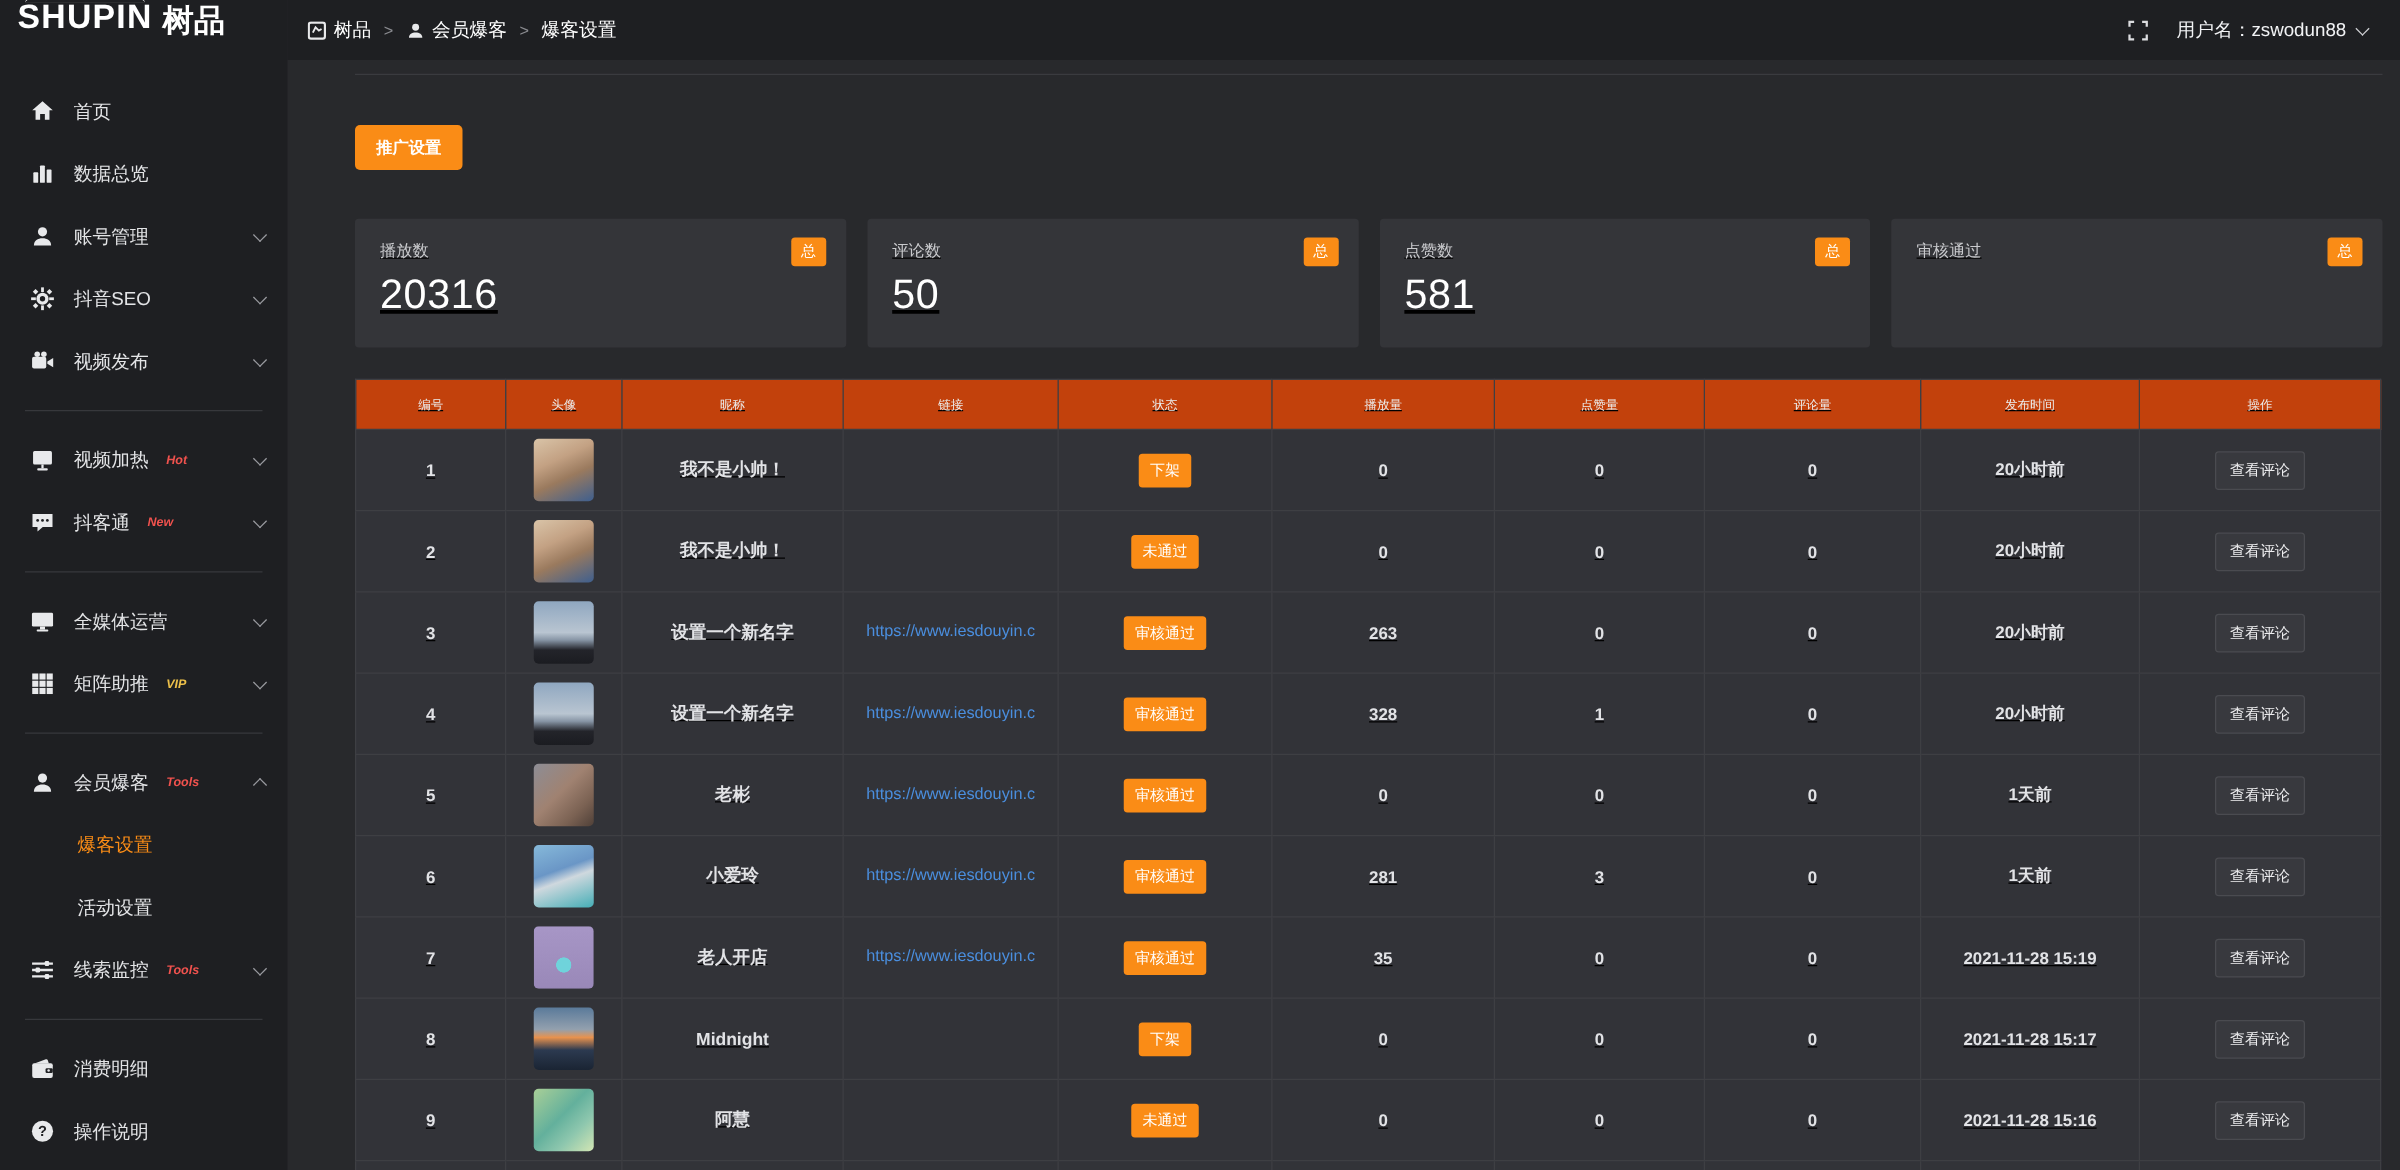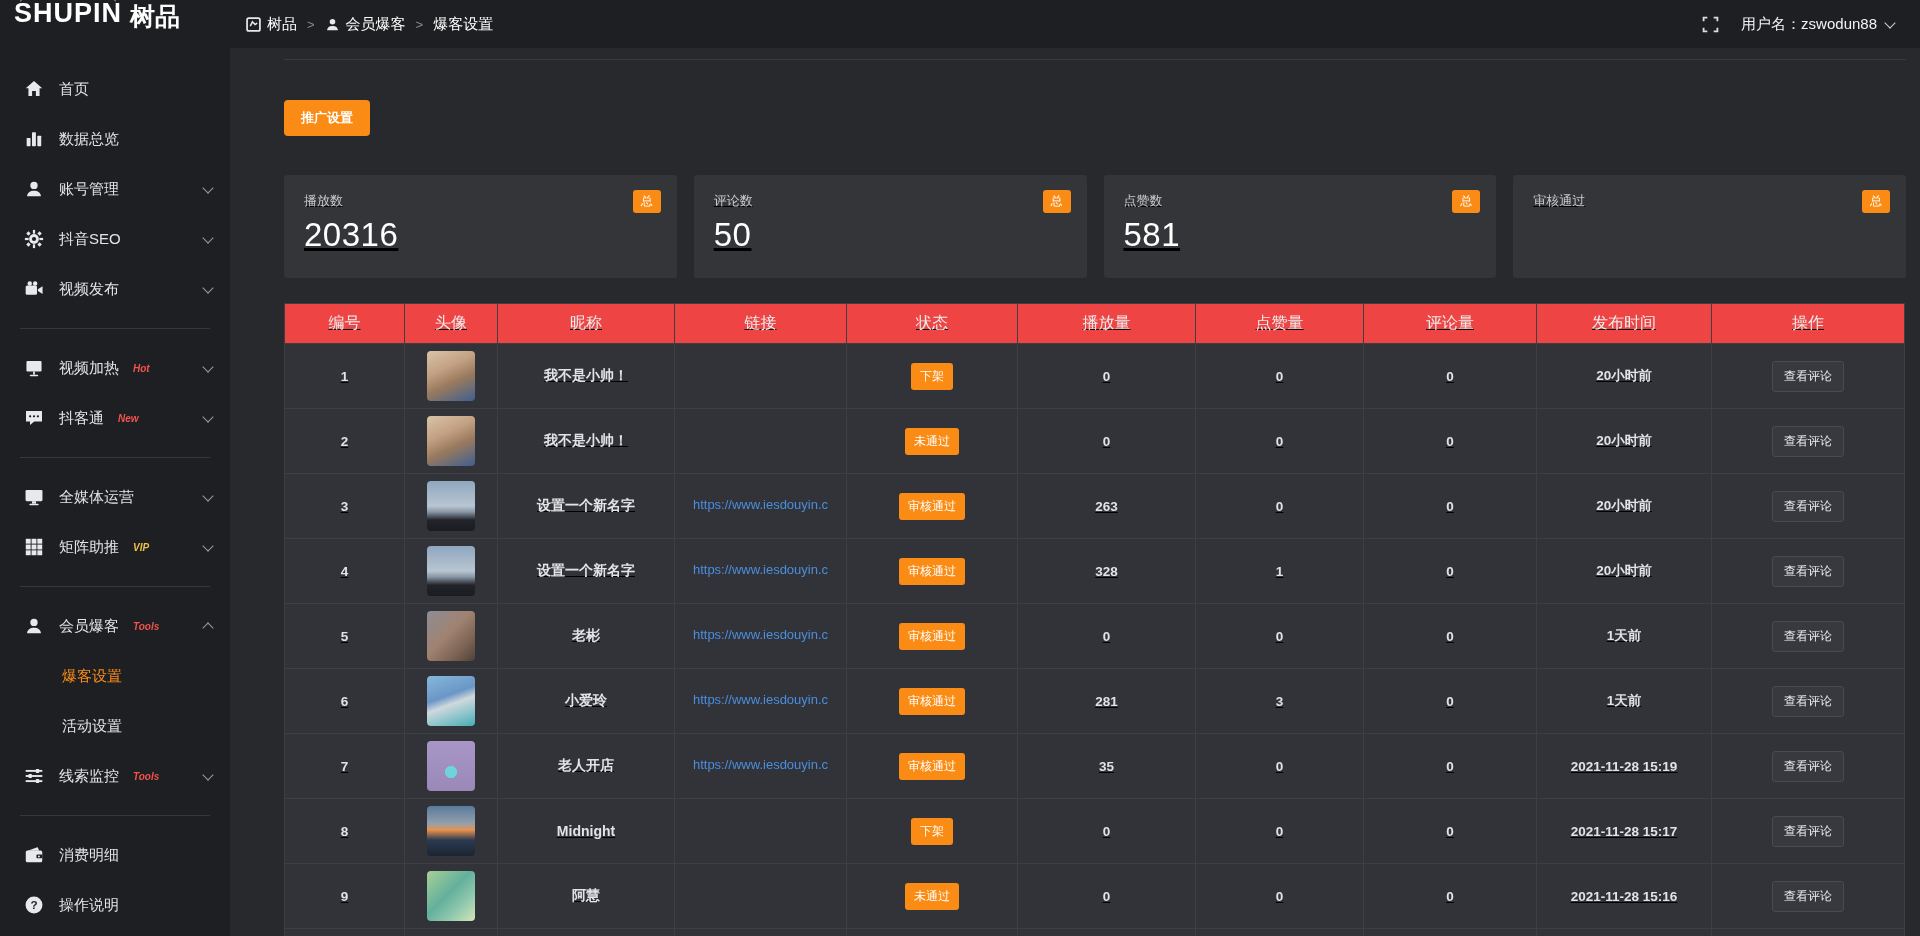--- a/index.html
+++ b/index.html
@@ -54,21 +54,21 @@
   .card { flex:1; background:#343539; border-radius:3px; height:103px; padding:17px 20px; position:relative; }
   .card-label { font-size:13px; color:#c9cacd; }
   .card-value { font-size:33px; color:#fff; margin-top:6px; letter-spacing:0.5px; }
   .card-badge { position:absolute; top:15px; right:16px; background:#fa8c16; color:#fff;
     font-size:12px; padding:3px 8px; border-radius:3px; }
 
   
   .table-wrap { margin-top:25px; }
   table { border-collapse:collapse; table-layout:fixed; width:1620px; background:#323338; }
   th, td { border:1px solid #3e3f43; text-align:center; vertical-align:middle; color:#e2e3e6; }
-  thead th { background:#ef4444; height:40px; font-size:16px; font-weight:500; color:#eceded; }
+  thead th { background:#c2410c; height:40px; font-size:10px; font-weight:500; color:#eceded; }
   tbody td { height:65px; font-size:13px; }
   td.num, td.idx { font-weight:bold; font-size:13.5px; }
   td.nick { font-weight:bold; font-size:14px; }
   .avatar { width:48px; height:50px; border-radius:4px; margin:0 auto; }
   .av-boy     { background:linear-gradient(155deg,#d9c4a8 0%,#c3a183 35%,#9a7a5e 60%,#3e5f8f 100%); }
   .av-sky     { background:linear-gradient(180deg,#8fa7c0 0%,#b9c5d1 50%,#8795a5 62%,#23242a 78%,#1b1c21 100%); }
   .av-man     { background:linear-gradient(135deg,#8d8d95 0%,#a08271 45%,#7b6253 75%,#4f4038 100%); }
   .av-pool    { background:linear-gradient(160deg,#86b9da 0%,#6a96c6 40%,#cfd8de 55%,#45aeb6 100%); }
   .av-cartoon { background:radial-gradient(circle at 50% 62%,#6fd3db 0%,#6fd3db 15%,rgba(0,0,0,0) 16%),
                 linear-gradient(180deg,#a796c6 0%,#9988b8 100%); }

